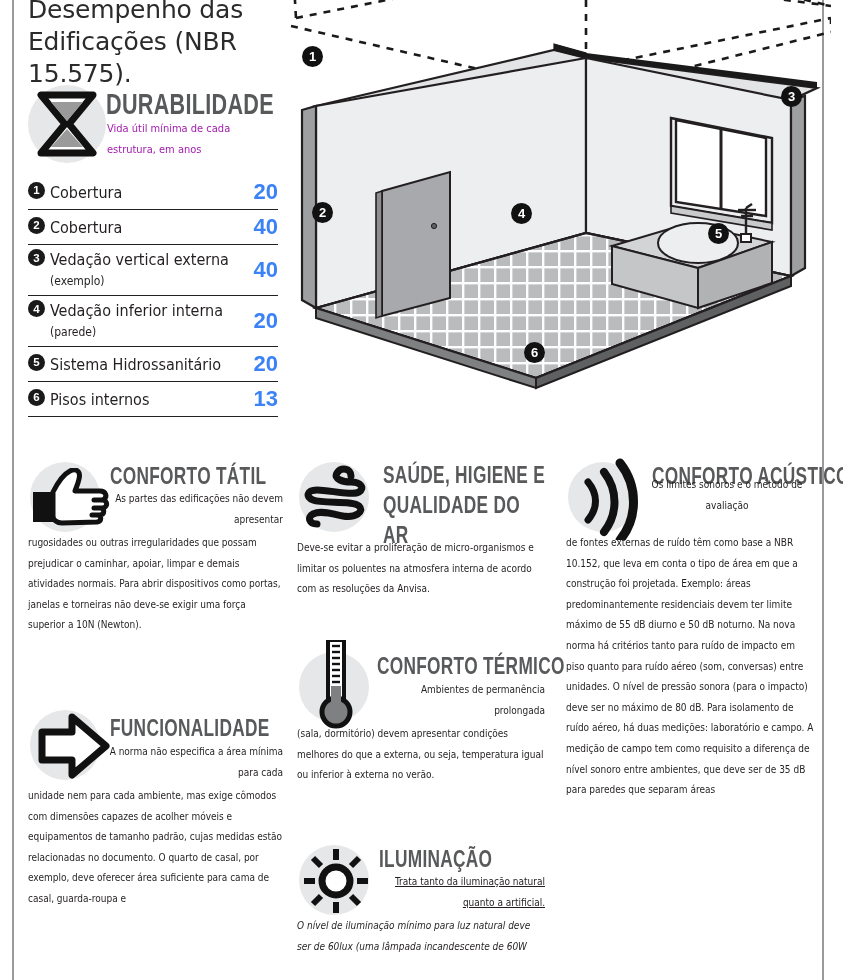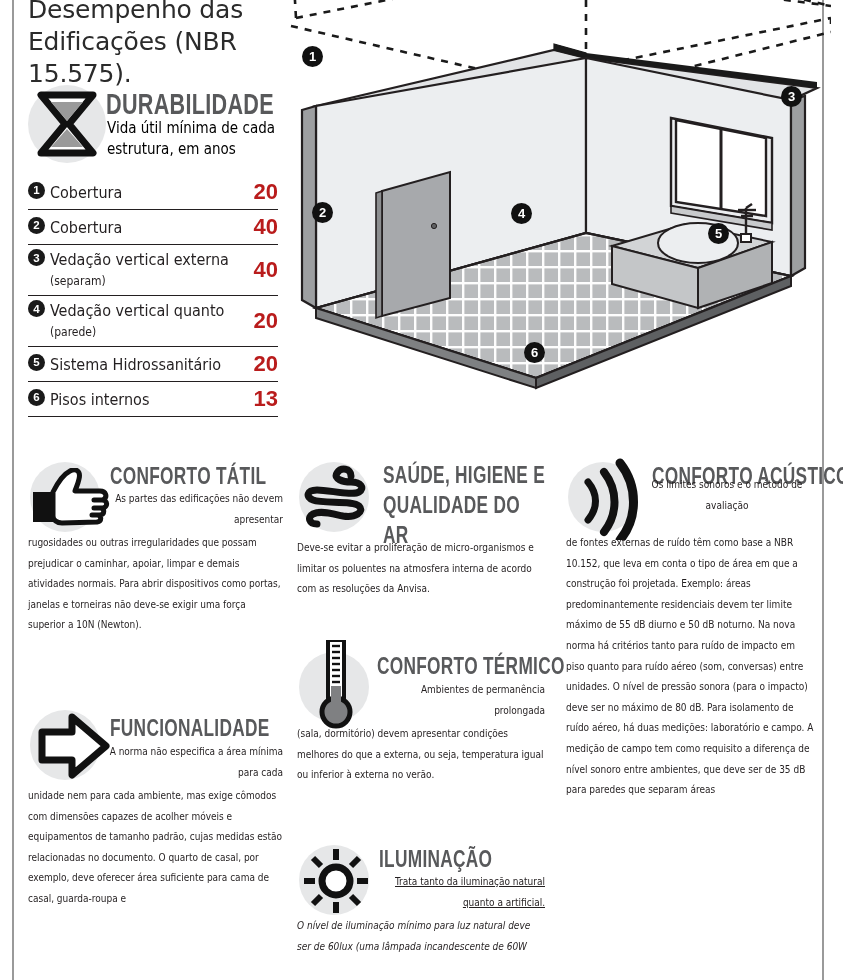--- a/index.html
+++ b/index.html
@@ -69,23 +69,23 @@
   }
   #durability-title {
     position: absolute;
     left: 78px; top: 2px;
     font-size: 30px;
   }
   #durability-sub {
     position: absolute;
     left: 79px; top: 33px;
     width: 175px;
-    font-size: 15px;
+    font-size: 11px;
     line-height: 21px;
-    color: #000000;
+    color: #a21caf;
     font-family: "DejaVu Sans Condensed", "Liberation Sans", sans-serif;
   }
 
   
   #durability-table {
     position: absolute;
     left: 28px; top: 175px;
     width: 250px;
     border-collapse: collapse;
   }
@@ -119,21 +119,21 @@
   .row-label .txt { padding-top: 1px; }
   .row-label .small {
     font-size: 12px;
   }
   .row-val {
     text-align: right;
     font-size: 22px;
     font-weight: bold;
     font-family: "Liberation Sans Narrow", "Liberation Sans", sans-serif;
     width: 42px;
-    color: #b91c1c;
+    color: #3b82f6;
   }
 
   
   .col { position: absolute; }
   .topic { position: relative; }
   .topic-title {
     font-size: 23px;
   }
   .body-copy {
     font-size: 10px;
@@ -285,30 +285,30 @@
             <span class="bullet">2</span>
             <span class="txt">Cobertura</span>
           </div>
         </td>
       <td class="row-val">40</td>
     </tr>
     <tr>
       <td>
           <div class="row-label">
             <span class="bullet">3</span>
-            <span class="txt"><span>Vedação vertical externa</span> <span class="small">(separam)</span></span>
+            <span class="txt"><span>Vedação vertical externa</span> <span class="small">(exemplo)</span></span>
           </div>
         </td>
       <td class="row-val">40</td>
     </tr>
     <tr>
       <td>
           <div class="row-label">
             <span class="bullet">4</span>
-            <span class="txt"><span>Vedação vertical quanto</span> <span class="small">(parede)</span></span>
+            <span class="txt"><span>Vedação inferior interna</span> <span class="small">(parede)</span></span>
           </div>
         </td>
       <td class="row-val">20</td>
     </tr>
     <tr>
       <td>
           <div class="row-label">
             <span class="bullet">5</span>
             <span class="txt">Sistema Hidrossanitário</span>
           </div>

